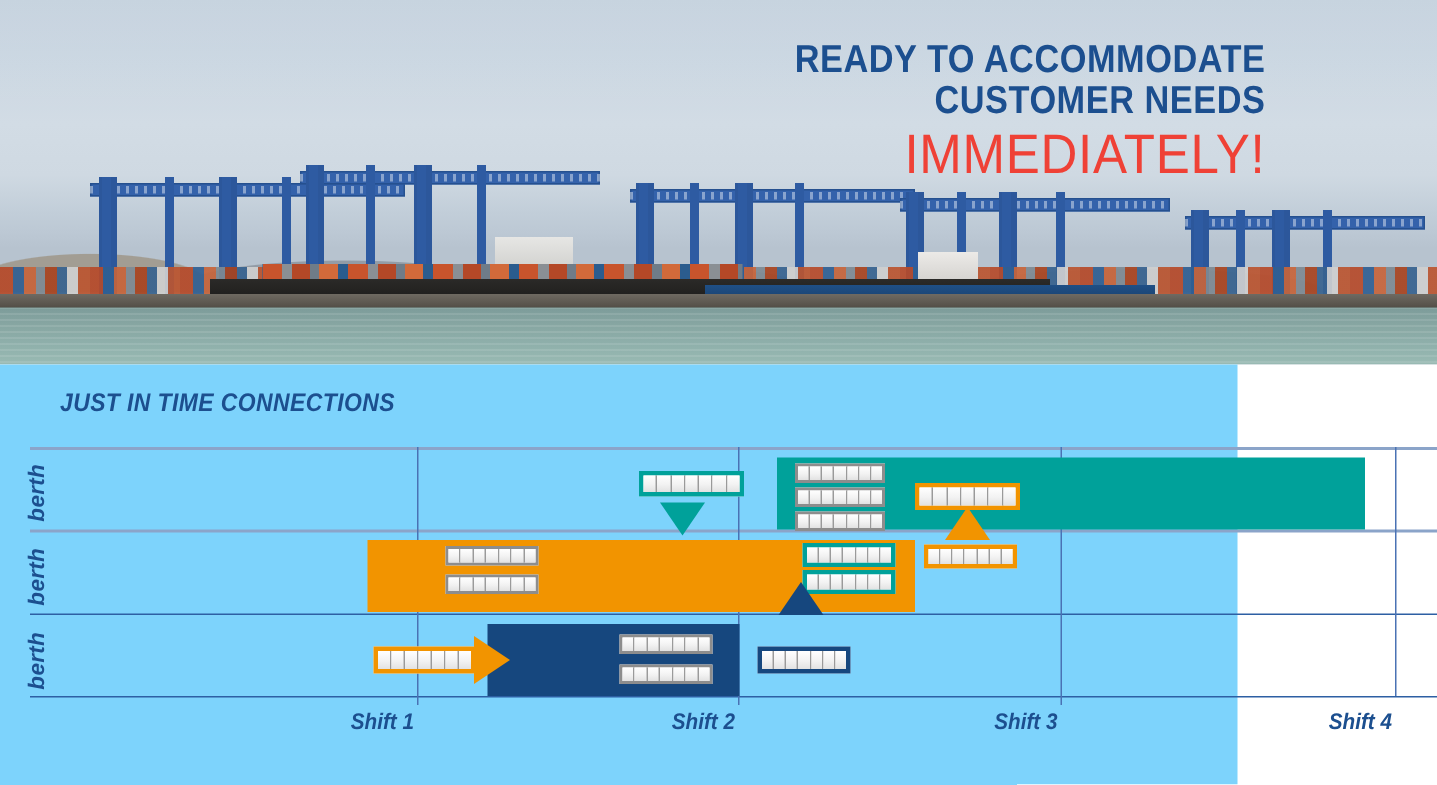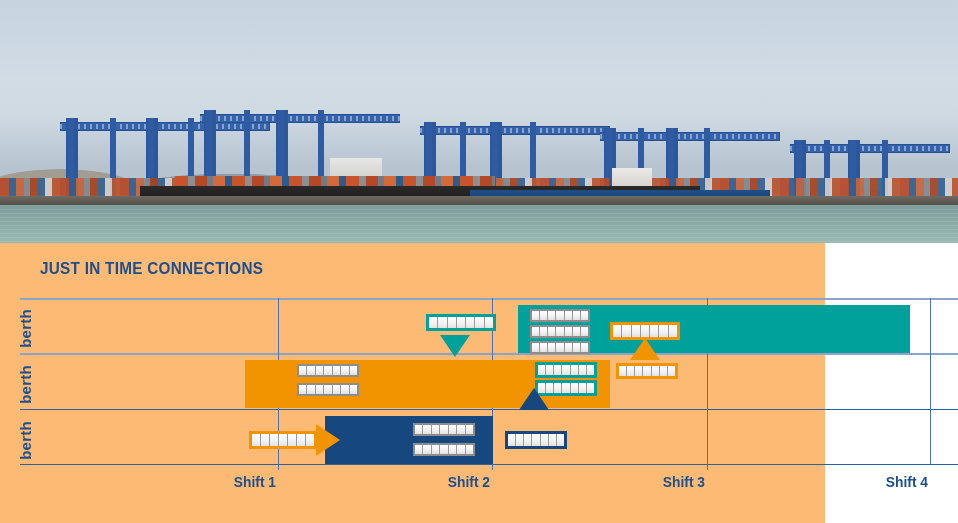--- a/index.html
+++ b/index.html
@@ -139,21 +139,22 @@
     transform: scaleX(.92);
     transform-origin: right center;
     white-space: nowrap;
   }
 
   
   #chart {
     position:absolute;
     left:0; top:243px;
     width:825px; height:280px;
-    background:#fdba74;
+    background:#7dd3fc;
+    font-style:italic;
   }
   #chartTitle {
     position:absolute;
     left: 40px;
     top: 16px;
     font-family: "Liberation Sans Narrow","Liberation Sans", sans-serif;
     font-weight: bold;
     font-size: 17px;
     color: #1c4f8f;
     letter-spacing: .3px;
@@ -311,20 +312,25 @@
   <div class="yard"></div>
   <div class="deckhouse"></div>
   <div class="deckhouse2"></div>
   <div class="deckcargo"></div>
   <div class="ship"></div>
   <div class="ship2"></div>
   <div class="quay"></div>
   <div class="water"></div>
   <div class="overlaySoft"></div>
 
+  <div id="heroText">
+    <span class="headline1">READY TO ACCOMMODATE</span>
+    <span class="headline2">CUSTOMER NEEDS</span>
+    <span class="headline3">IMMEDIATELY!</span>
+  </div>
 </div>
 
 <div id="chart">
 
   <div id="chartTitle">JUST IN TIME CONNECTIONS</div>
 
   <div id="plot">
 
     <div class="hline light" style="top:0px;"></div>
     <div class="hline light" style="top:55px;"></div>

